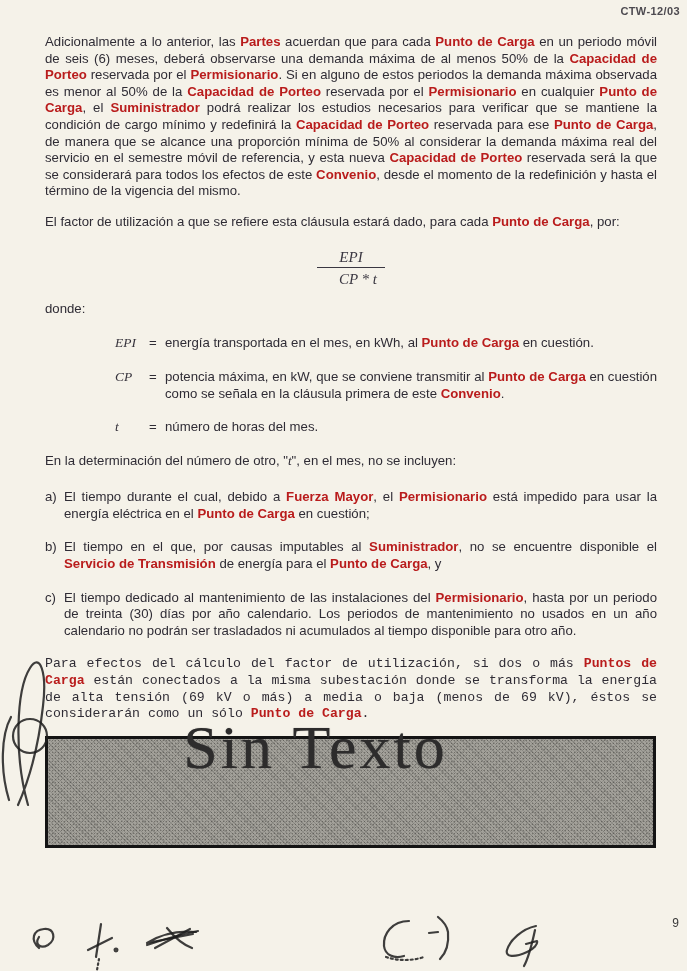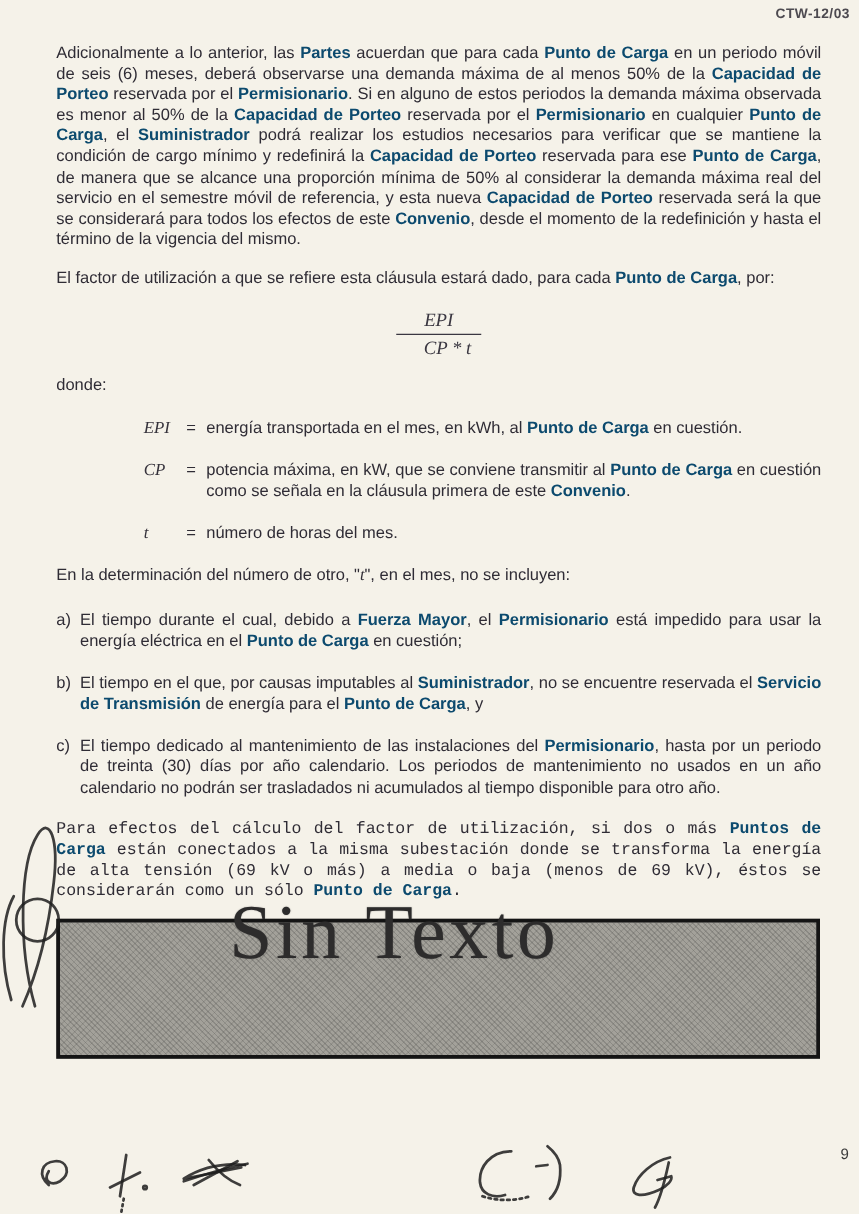--- a/index.html
+++ b/index.html
@@ -17,21 +17,21 @@
     color: #4d4a50;
   }
 
   .content {
     position: absolute; top: 34px; left: 45px; width: 612px;
     font-size: 13.2px; line-height: 16.6px;
     text-align: justify;
   }
 
   .para { margin: 0 0 14px 0; }
-  .b { font-weight: bold; color: #0c4a6e; }
+  .b { font-weight: bold; color: #b91c1c; }
   .i { font-style: italic; font-family: "Liberation Serif", serif; }
 
   .formula-wrap { text-align: center; margin: 18px 0 12px 0; }
   .fraction {
     display: inline-block; text-align: center;
     font-family: "Liberation Serif", serif; font-style: italic;
     font-size: 15px; color: #3a3741;
   }
   .fraction .num { display: block; padding: 0 8px 2px 8px; border-bottom: 1.6px solid #3a3741; }
   .fraction .den { display: block; padding: 3px 8px 0 8px; margin-left: 14px; }
@@ -128,21 +128,21 @@
     </div>
 
     <p class="intro"><span>En la determinación del número de otro, "</span><span class="i">t</span><span>", en el mes, no se incluyen:</span></p>
 
     <div class="lettered">
       <span class="marker">a)</span>
       <span class="item-text"><span>El tiempo durante el cual, debido a </span><span class="b">Fuerza Mayor</span><span>, el </span><span class="b">Permisionario</span><span> está impedido para usar la energía eléctrica en el </span><span class="b">Punto de Carga</span><span> en cuestión;</span></span>
     </div>
     <div class="lettered">
       <span class="marker">b)</span>
-      <span class="item-text"><span>El tiempo en el que, por causas imputables al </span><span class="b">Suministrador</span><span>, no se encuentre reservada el </span><span class="b">Servicio de Transmisión</span><span> de energía para el </span><span class="b">Punto de Carga</span><span>, y</span></span>
+      <span class="item-text"><span>El tiempo en el que, por causas imputables al </span><span class="b">Suministrador</span><span>, no se encuentre disponible el </span><span class="b">Servicio de Transmisión</span><span> de energía para el </span><span class="b">Punto de Carga</span><span>, y</span></span>
     </div>
     <div class="lettered">
       <span class="marker">c)</span>
       <span class="item-text"><span>El tiempo dedicado al mantenimiento de las instalaciones del </span><span class="b">Permisionario</span><span>, hasta por un periodo de treinta (30) días por año calendario. Los periodos de mantenimiento no usados en un año calendario no podrán ser trasladados ni acumulados al tiempo disponible para otro año.</span></span>
     </div>
 
     <p class="final-para"><span>Para efectos del cálculo del factor de utilización, si dos o más </span><span class="b">Puntos de Carga</span><span> están conectados a la misma subestación donde se transforma la energía de alta tensión (69 kV o más) a media o baja (menos de 69 kV), éstos se considerarán como un sólo </span><span class="b">Punto de Carga</span><span>.</span></p>
 
     <div class="sin-texto-box">
       <span class="sin-texto-label">Sin Texto</span>

